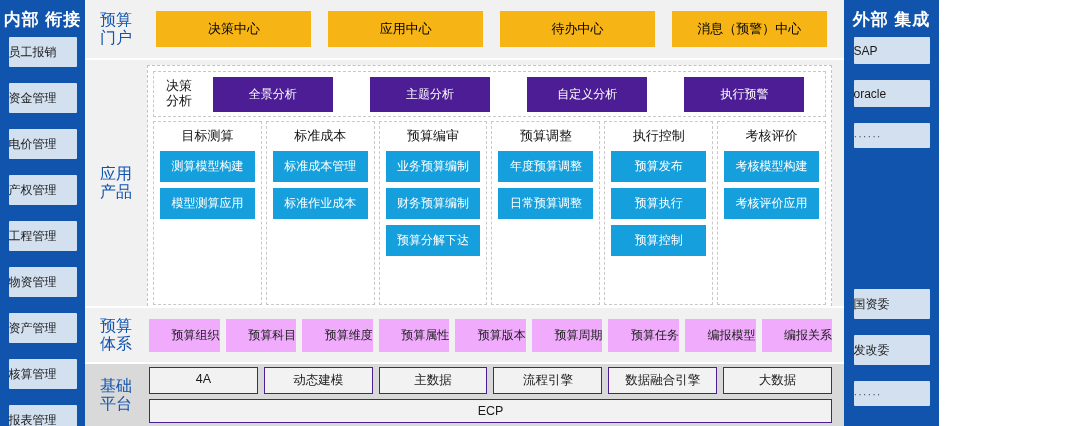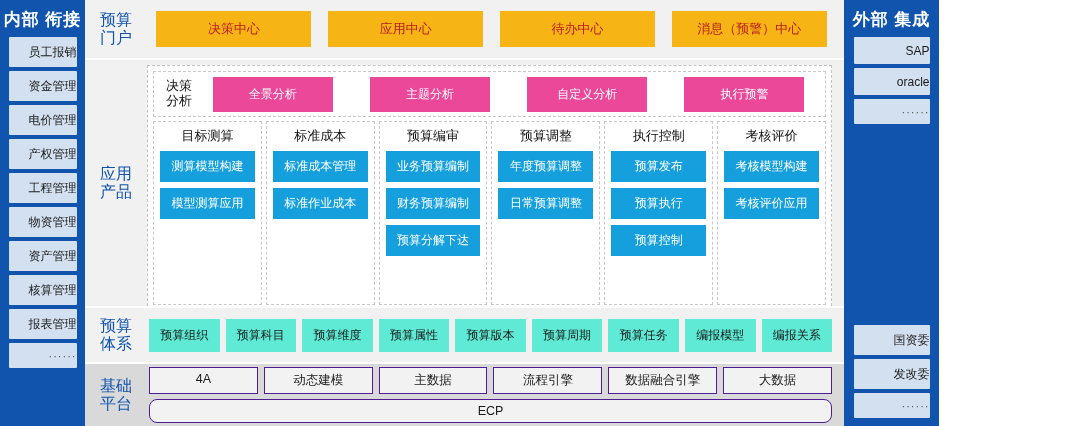--- a/index.html
+++ b/index.html
@@ -36,23 +36,23 @@
     line-height: 1.18;
     text-align: center;
     letter-spacing: 1px;
     padding: 6px 0 7px 0;
   }
   .rail-chip {
     width: 68px;
     background: #d3e0f0;
     color: #1a1a1a;
     font-size: 12px;
-    text-align: right;
+    text-align: left;
     padding: 7px 0 6px 0;
-    margin-bottom: 4px;
+    margin-bottom: 16px;
     border-radius: 1px;
     white-space: nowrap;
   }
   .rail-right .rail-chip { width: 76px; }
   .rail-chip.dots { color: #555; letter-spacing: 1px; font-size: 11px; }
   .rail-spacer { flex: 1 1 auto; }
 
   
   .center {
     flex: 1 1 auto;
@@ -87,21 +87,21 @@
   .portal-row {
     height: 100%;
     display: flex;
     align-items: center;
     justify-content: space-around;
     padding: 0 14px 0 6px;
     gap: 10px;
   }
   .btn-amber {
     background: #f6b515;
-    color: #b91c1c;
+    color: #000000;
     font-size: 13px;
     text-align: center;
     padding: 9px 0;
     flex: 0 0 auto;
     width: 155px;
     white-space: nowrap;
   }
 
   
   .apps-band { flex: 1 1 auto; min-height: 0; border-bottom: 2px solid #ffffff; }
@@ -133,21 +133,21 @@
     white-space: pre-line;
   }
   .decision-items {
     flex: 1 1 auto;
     display: flex;
     justify-content: space-around;
     align-items: center;
     gap: 8px;
   }
   .btn-blue {
-    background: #ec4899;
+    background: #4c1d95;
     color: #ffffff;
     font-size: 12px;
     text-align: center;
     padding: 9px 0;
     width: 120px;
     flex: 0 0 auto;
     white-space: nowrap;
   }
 
   .cols-row {
@@ -186,24 +186,24 @@
   .sys-band { height: 56px; border-bottom: 2px solid #ffffff; }
   .sys-row {
     height: 100%;
     display: flex;
     align-items: center;
     gap: 6px;
     padding: 0 12px 0 2px;
   }
   .sys-chip {
     flex: 1 1 0;
-    background: #5eead4;
+    background: #f0abfc;
     color: #1a1a1a;
     font-size: 12px;
-    text-align: center;
+    text-align: right;
     padding: 8px 0;
     white-space: nowrap;
     min-width: 0;
   }
 
   
   .plat-band { height: 62px; background: #d9d9d9; }
   .plat-band .band-label { color: #1054ad; }
   .plat-body {
     display: flex;
@@ -218,21 +218,21 @@
     flex: 1 1 0;
     background: #f2f2f2;
     border: 1px solid #4c1d95;
     color: #1a1a1a;
     font-size: 12.5px;
     text-align: center;
     padding: 4px 6px;
     white-space: nowrap;
     min-width: 0;
   }
-  .plat-chip.full { flex: 1 1 100%; border-radius: 8px; }
+  .plat-chip.full { flex: 1 1 100%; }
 </style>
 </head>
 <body>
 
 <div id="root">
 
   <div class="rail rail-left">
     <div class="rail-title">内部
 衔接</div>
     <div class="rail-chip">员工报销</div>

